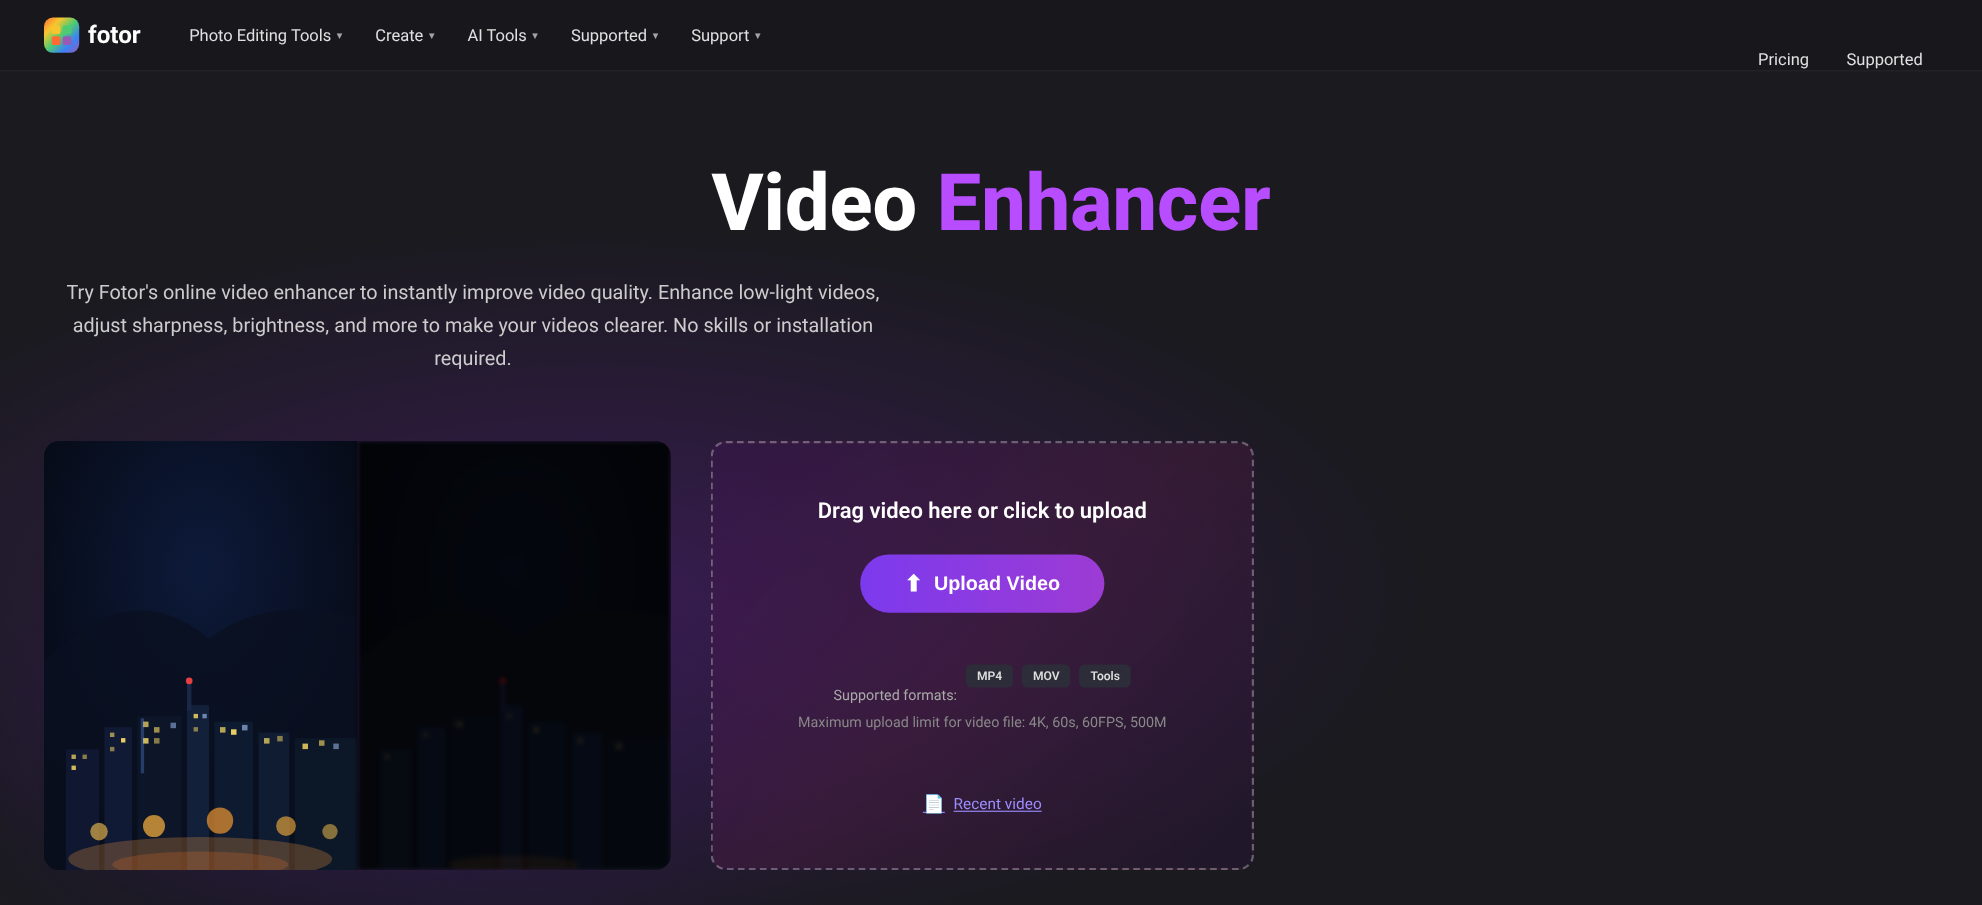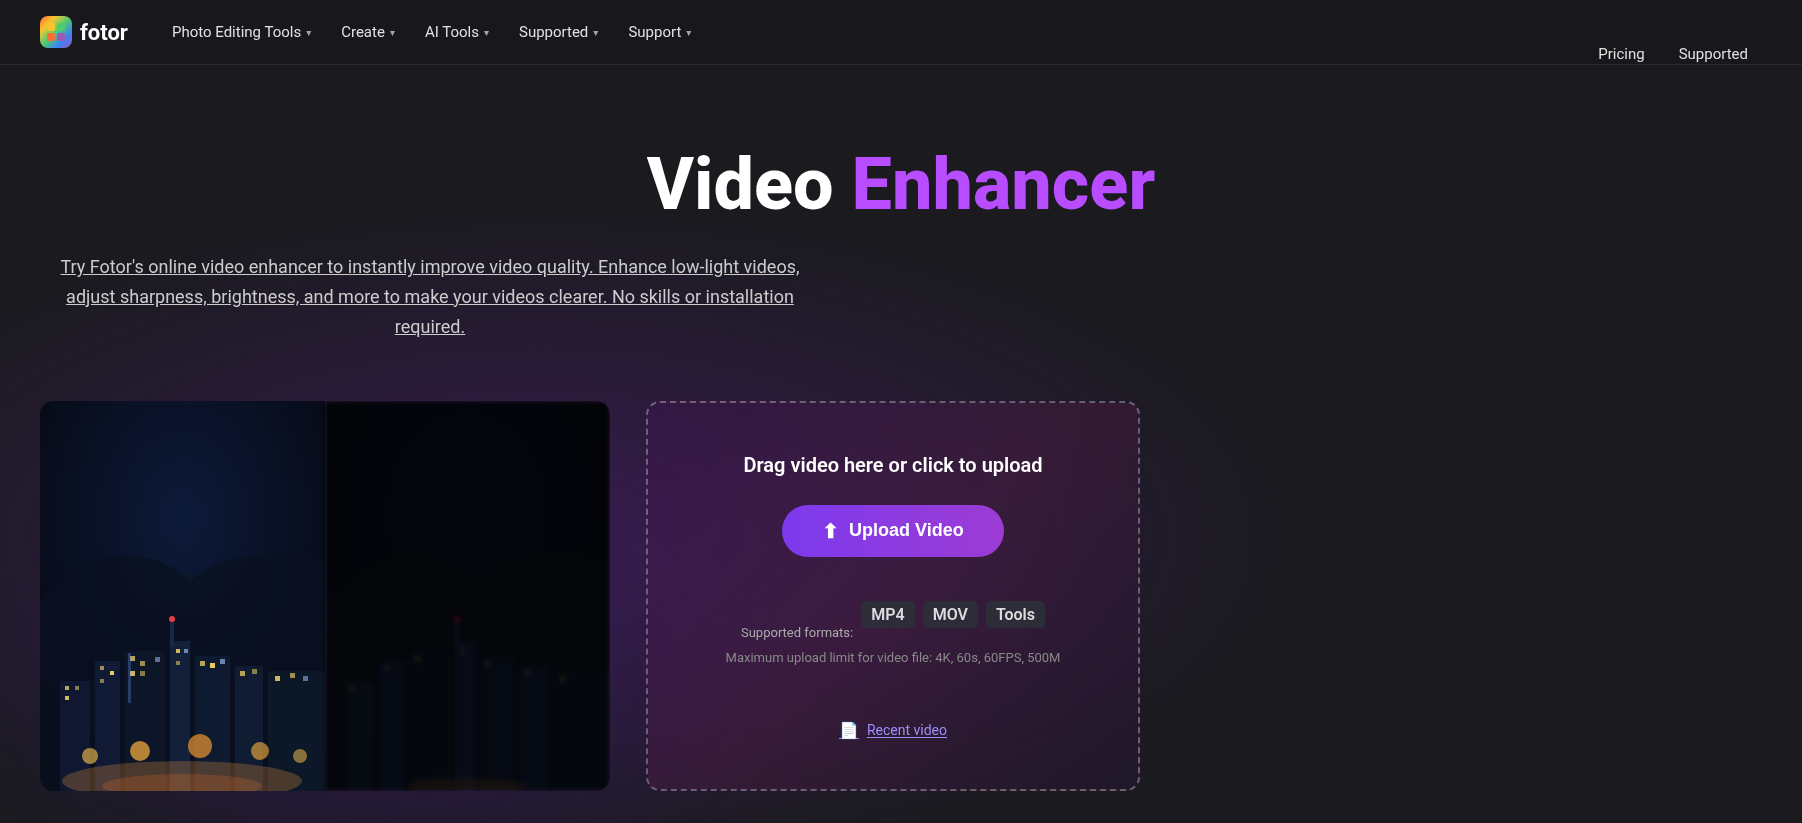--- a/index.html
+++ b/index.html
@@ -132,21 +132,20 @@
       color: #b84cff;
     }
 
     .hero-subtitle {
       font-size: 18px;
       color: #cccccc;
       text-align: center;
       max-width: 780px;
       line-height: 1.65;
       margin-bottom: 60px;
-      text-decoration: underline;
     }
 
     
     .main-row {
       position: relative;
       z-index: 1;
       display: flex;
       align-items: flex-start;
       gap: 36px;
       width: 1100px;
@@ -263,21 +262,21 @@
 
     .formats-label {
       font-size: 13px;
       color: #aaaaaa;
       margin-top: 36px;
     }
 
     .format-badge {
       background: #2d2d3a;
       color: #dddddd;
-      font-size: 16px;
+      font-size: 11px;
       font-weight: 600;
       padding: 4px 10px;
       border-radius: 5px;
     }
 
     .upload-limit {
       font-size: 13px;
       color: #888888;
       text-align: center;
       margin-bottom: 56px;

